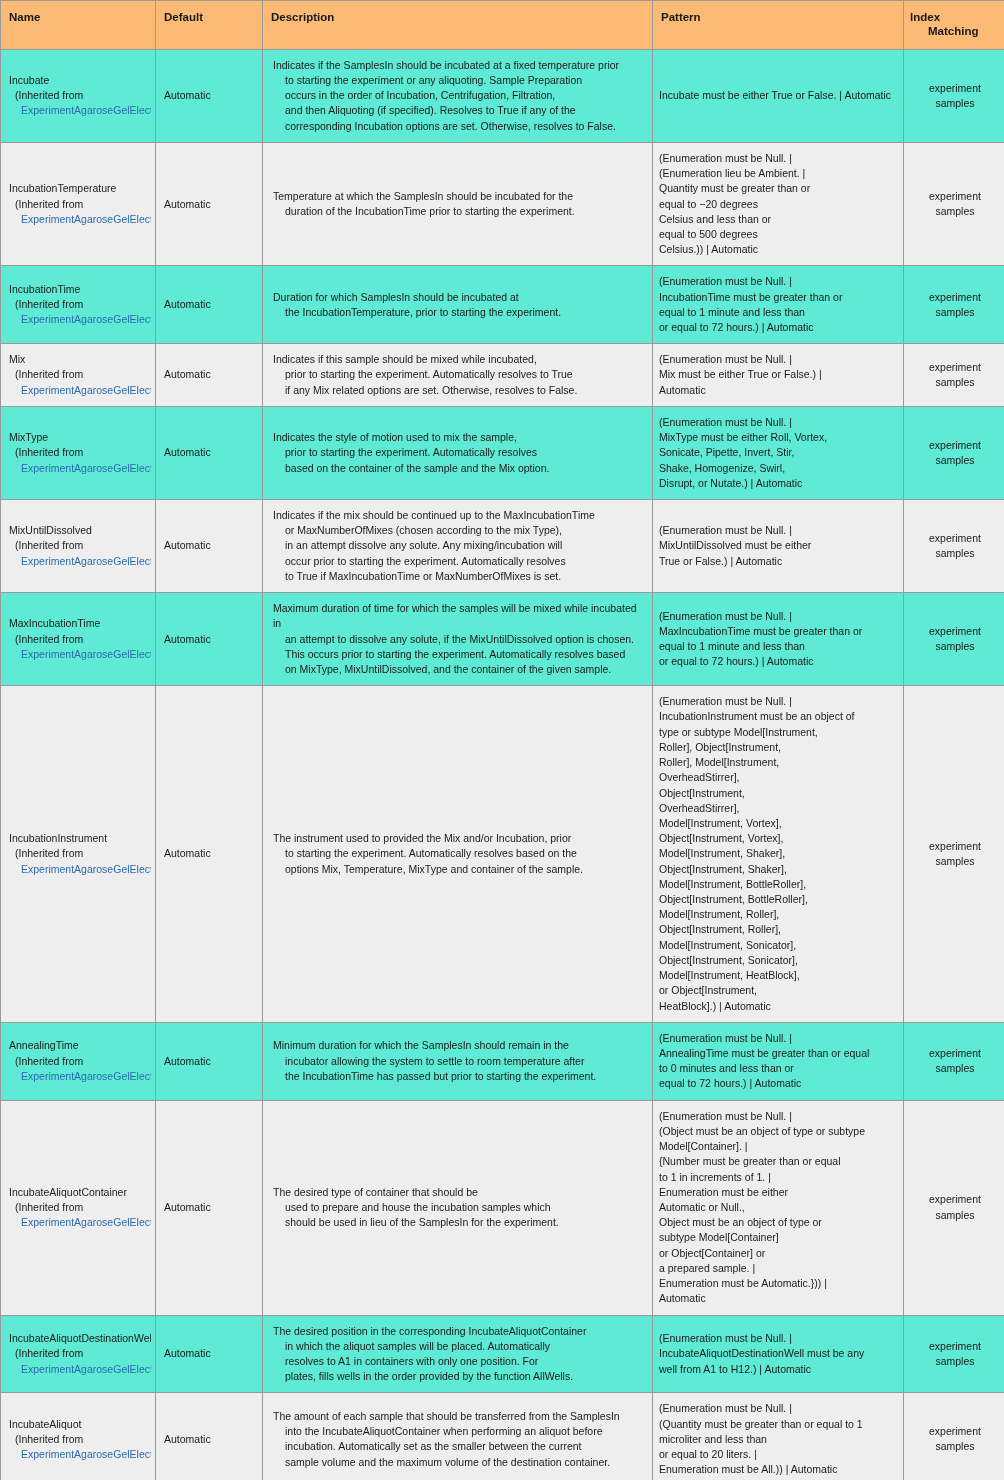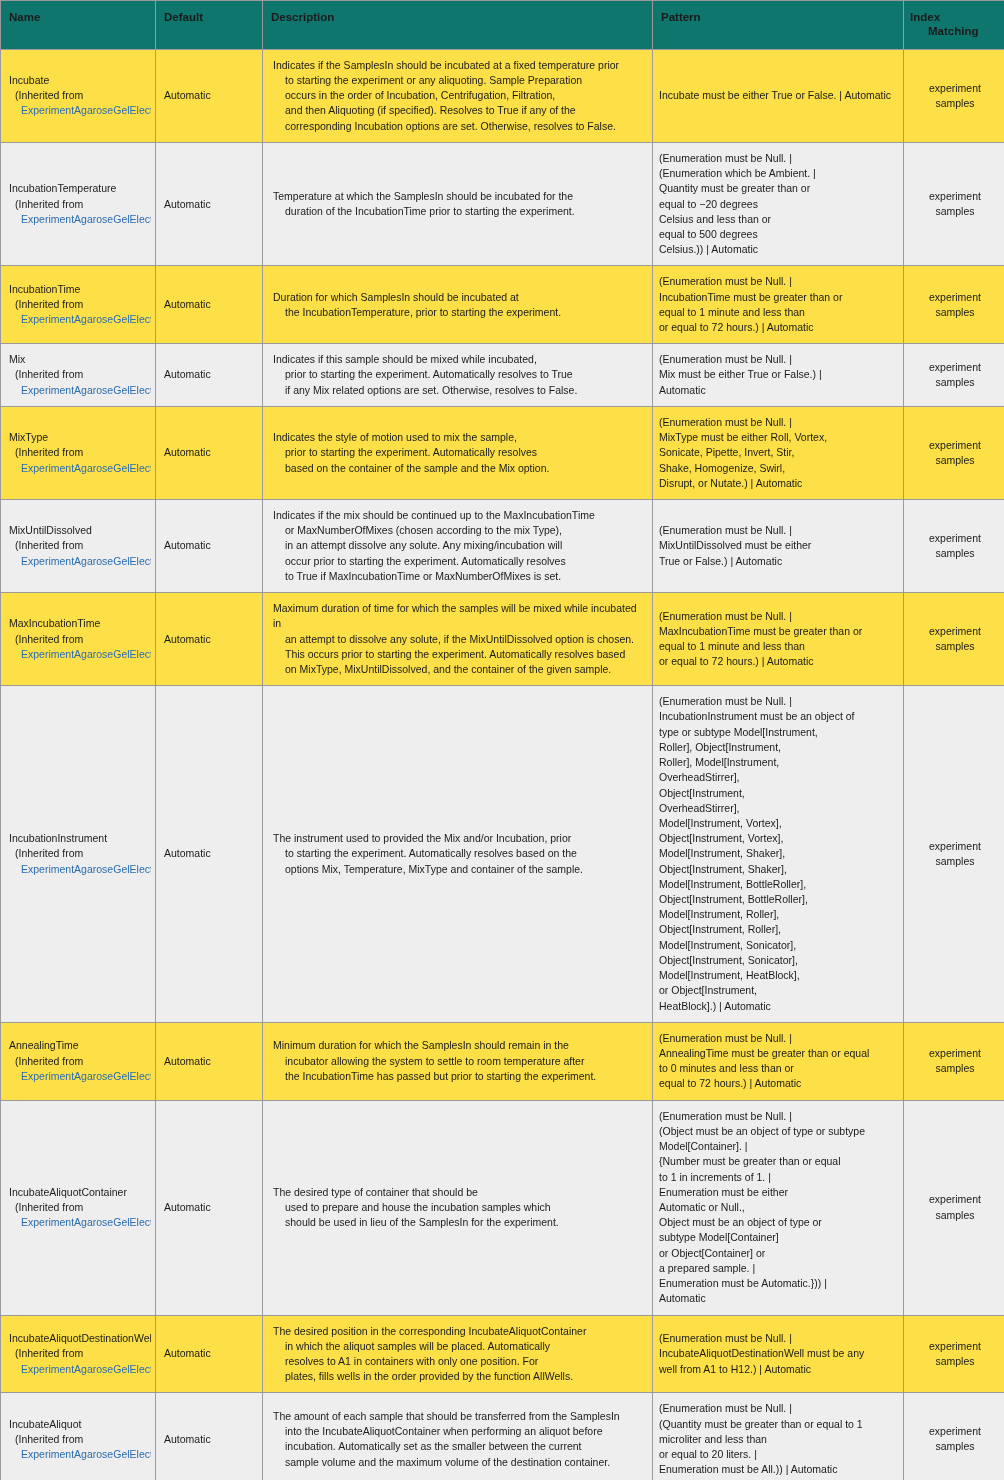--- a/index.html
+++ b/index.html
@@ -16,21 +16,21 @@
     width: 1004px;
     table-layout: fixed;
   }
   table.options-table col.c-name    { width: 155px; }
   table.options-table col.c-default { width: 107px; }
   table.options-table col.c-desc    { width: 390px; }
   table.options-table col.c-pattern { width: 251px; }
   table.options-table col.c-index   { width: 101px; }
 
   thead th {
-    background: #0f766e;
+    background: #fdba74;
     border: 1px solid #9a9a9a;
     font-size: 11.5px;
     font-weight: bold;
     color: #1a1a1a;
     text-align: left;
     padding: 9px 8px 10px 8px;
     vertical-align: top;
     line-height: 1.25;
   }
   thead th.th-index {
@@ -41,21 +41,21 @@
     padding-left: 18px;
   }
 
   tbody td {
     border: 1px solid #9a9a9a;
     vertical-align: middle;
     font-size: 10.5px;
     color: #1b1b1b;
     line-height: 1.45;
   }
-  tbody tr.row-even td { background: #fde047; }
+  tbody tr.row-even td { background: #5eead4; }
   tbody tr.row-odd  td { background: #eeeeee; }
 
   td.cell-name {
     padding: 6px 4px 6px 8px;
     font-size: 10.5px;
   }
   td.cell-name .opt-name {
     display: block;
     color: #1b1b1b;
     white-space: nowrap;
@@ -152,21 +152,21 @@
           <span class="inherit-line">(Inherited from</span>
           <a class="inherit-link" href="#">ExperimentAgaroseGelElectrophoresis)</a>
         </td>
         <td class="cell-default">Automatic</td>
         <td class="cell-desc">
           <span class="desc-line">Temperature at which the SamplesIn should be incubated for the</span>
           <span class="desc-line ind">duration of the IncubationTime prior to starting the experiment.</span>
         </td>
         <td class="cell-pattern">
           <span class="pat-line">(Enumeration must be Null. |</span>
-          <span class="pat-line">(Enumeration which be Ambient. |</span>
+          <span class="pat-line">(Enumeration lieu be Ambient. |</span>
           <span class="pat-line">Quantity must be greater than or</span>
           <span class="pat-line">equal to −20 degrees</span>
           <span class="pat-line">Celsius and less than or</span>
           <span class="pat-line">equal to 500 degrees</span>
           <span class="pat-line">Celsius.)) | Automatic</span>
         </td>
         <td class="cell-index">experiment samples</td>
       </tr>
       <tr class="row-even">
         <td class="cell-name">

